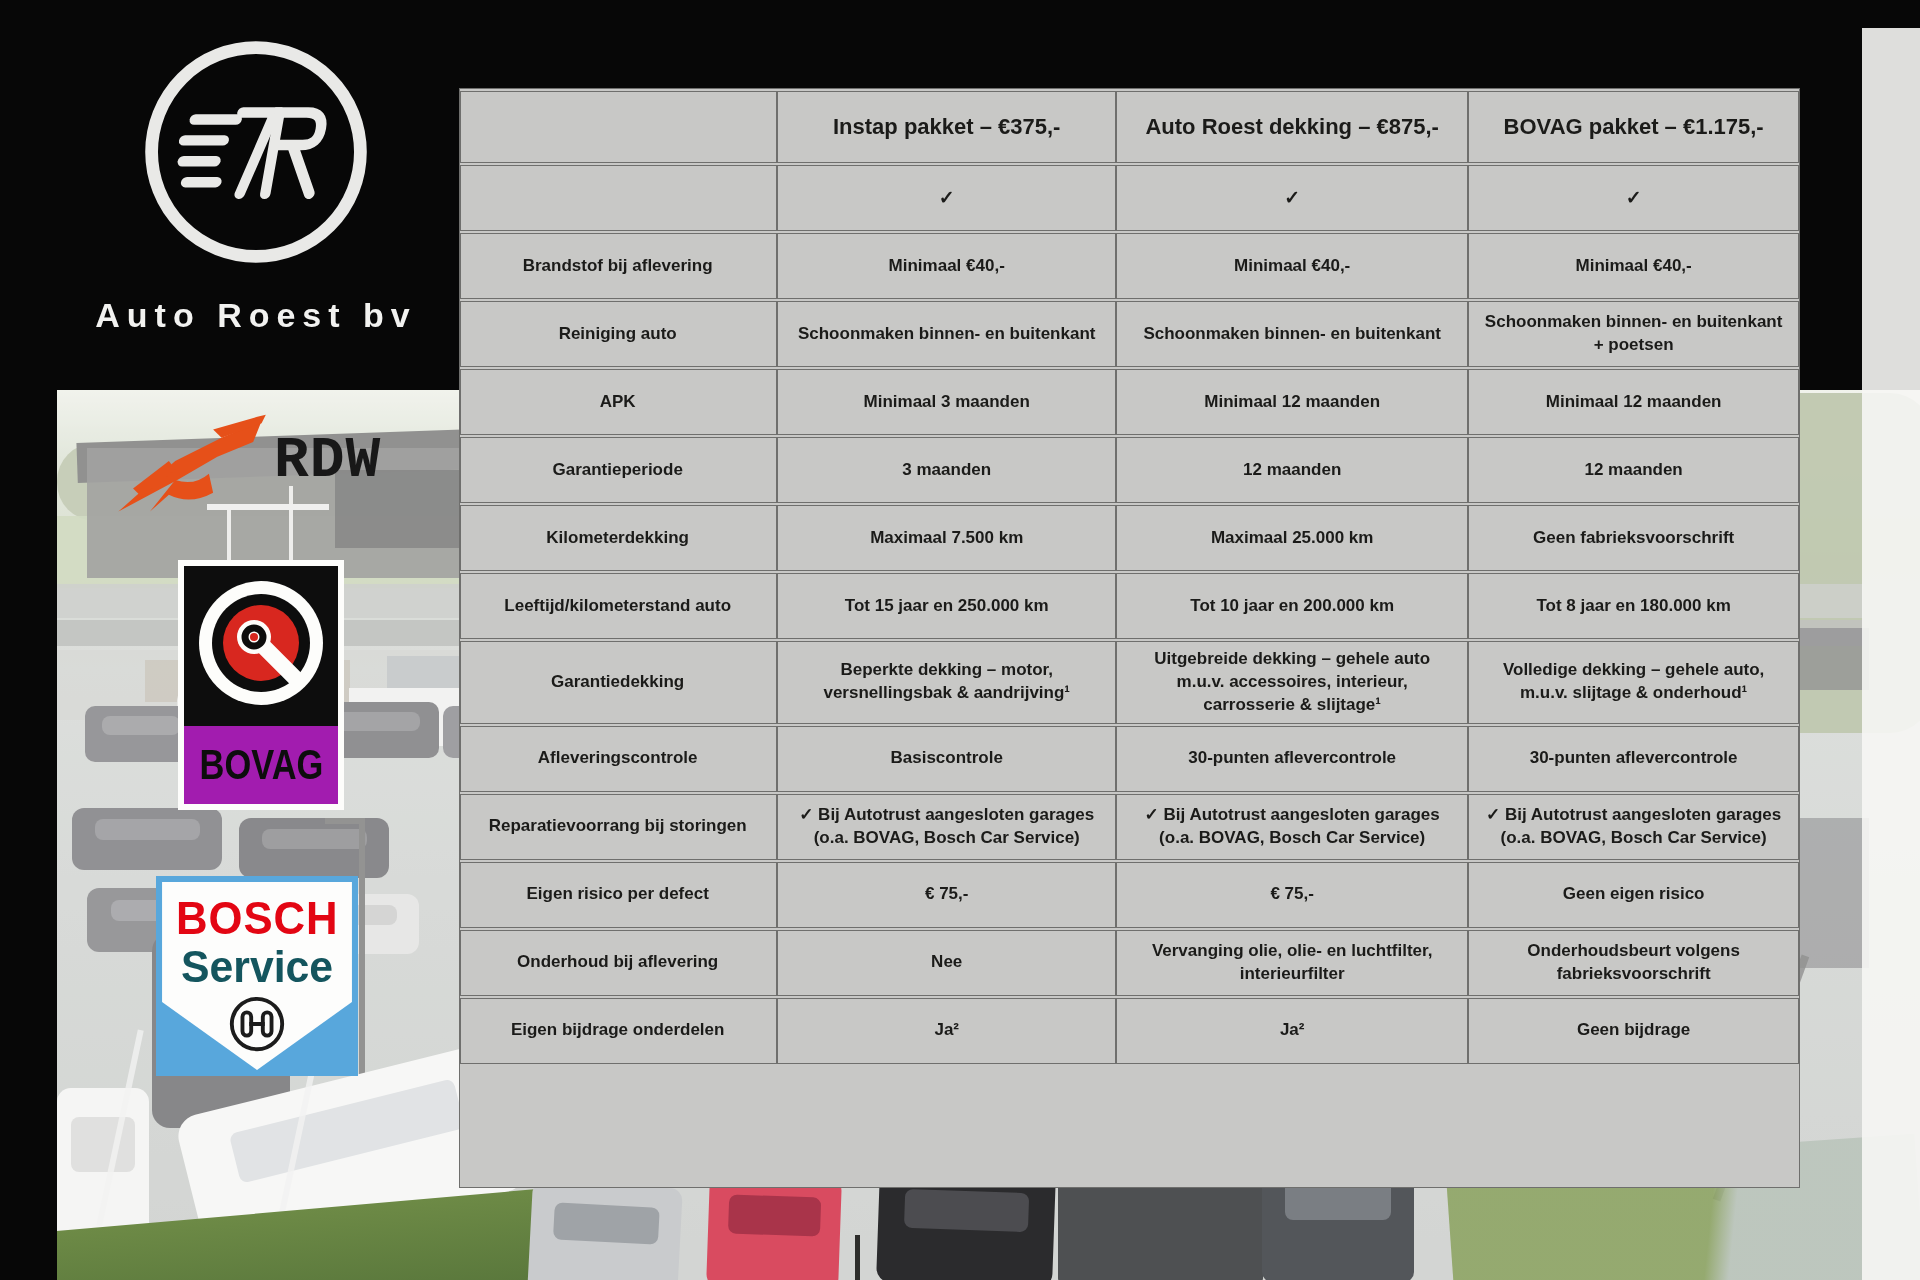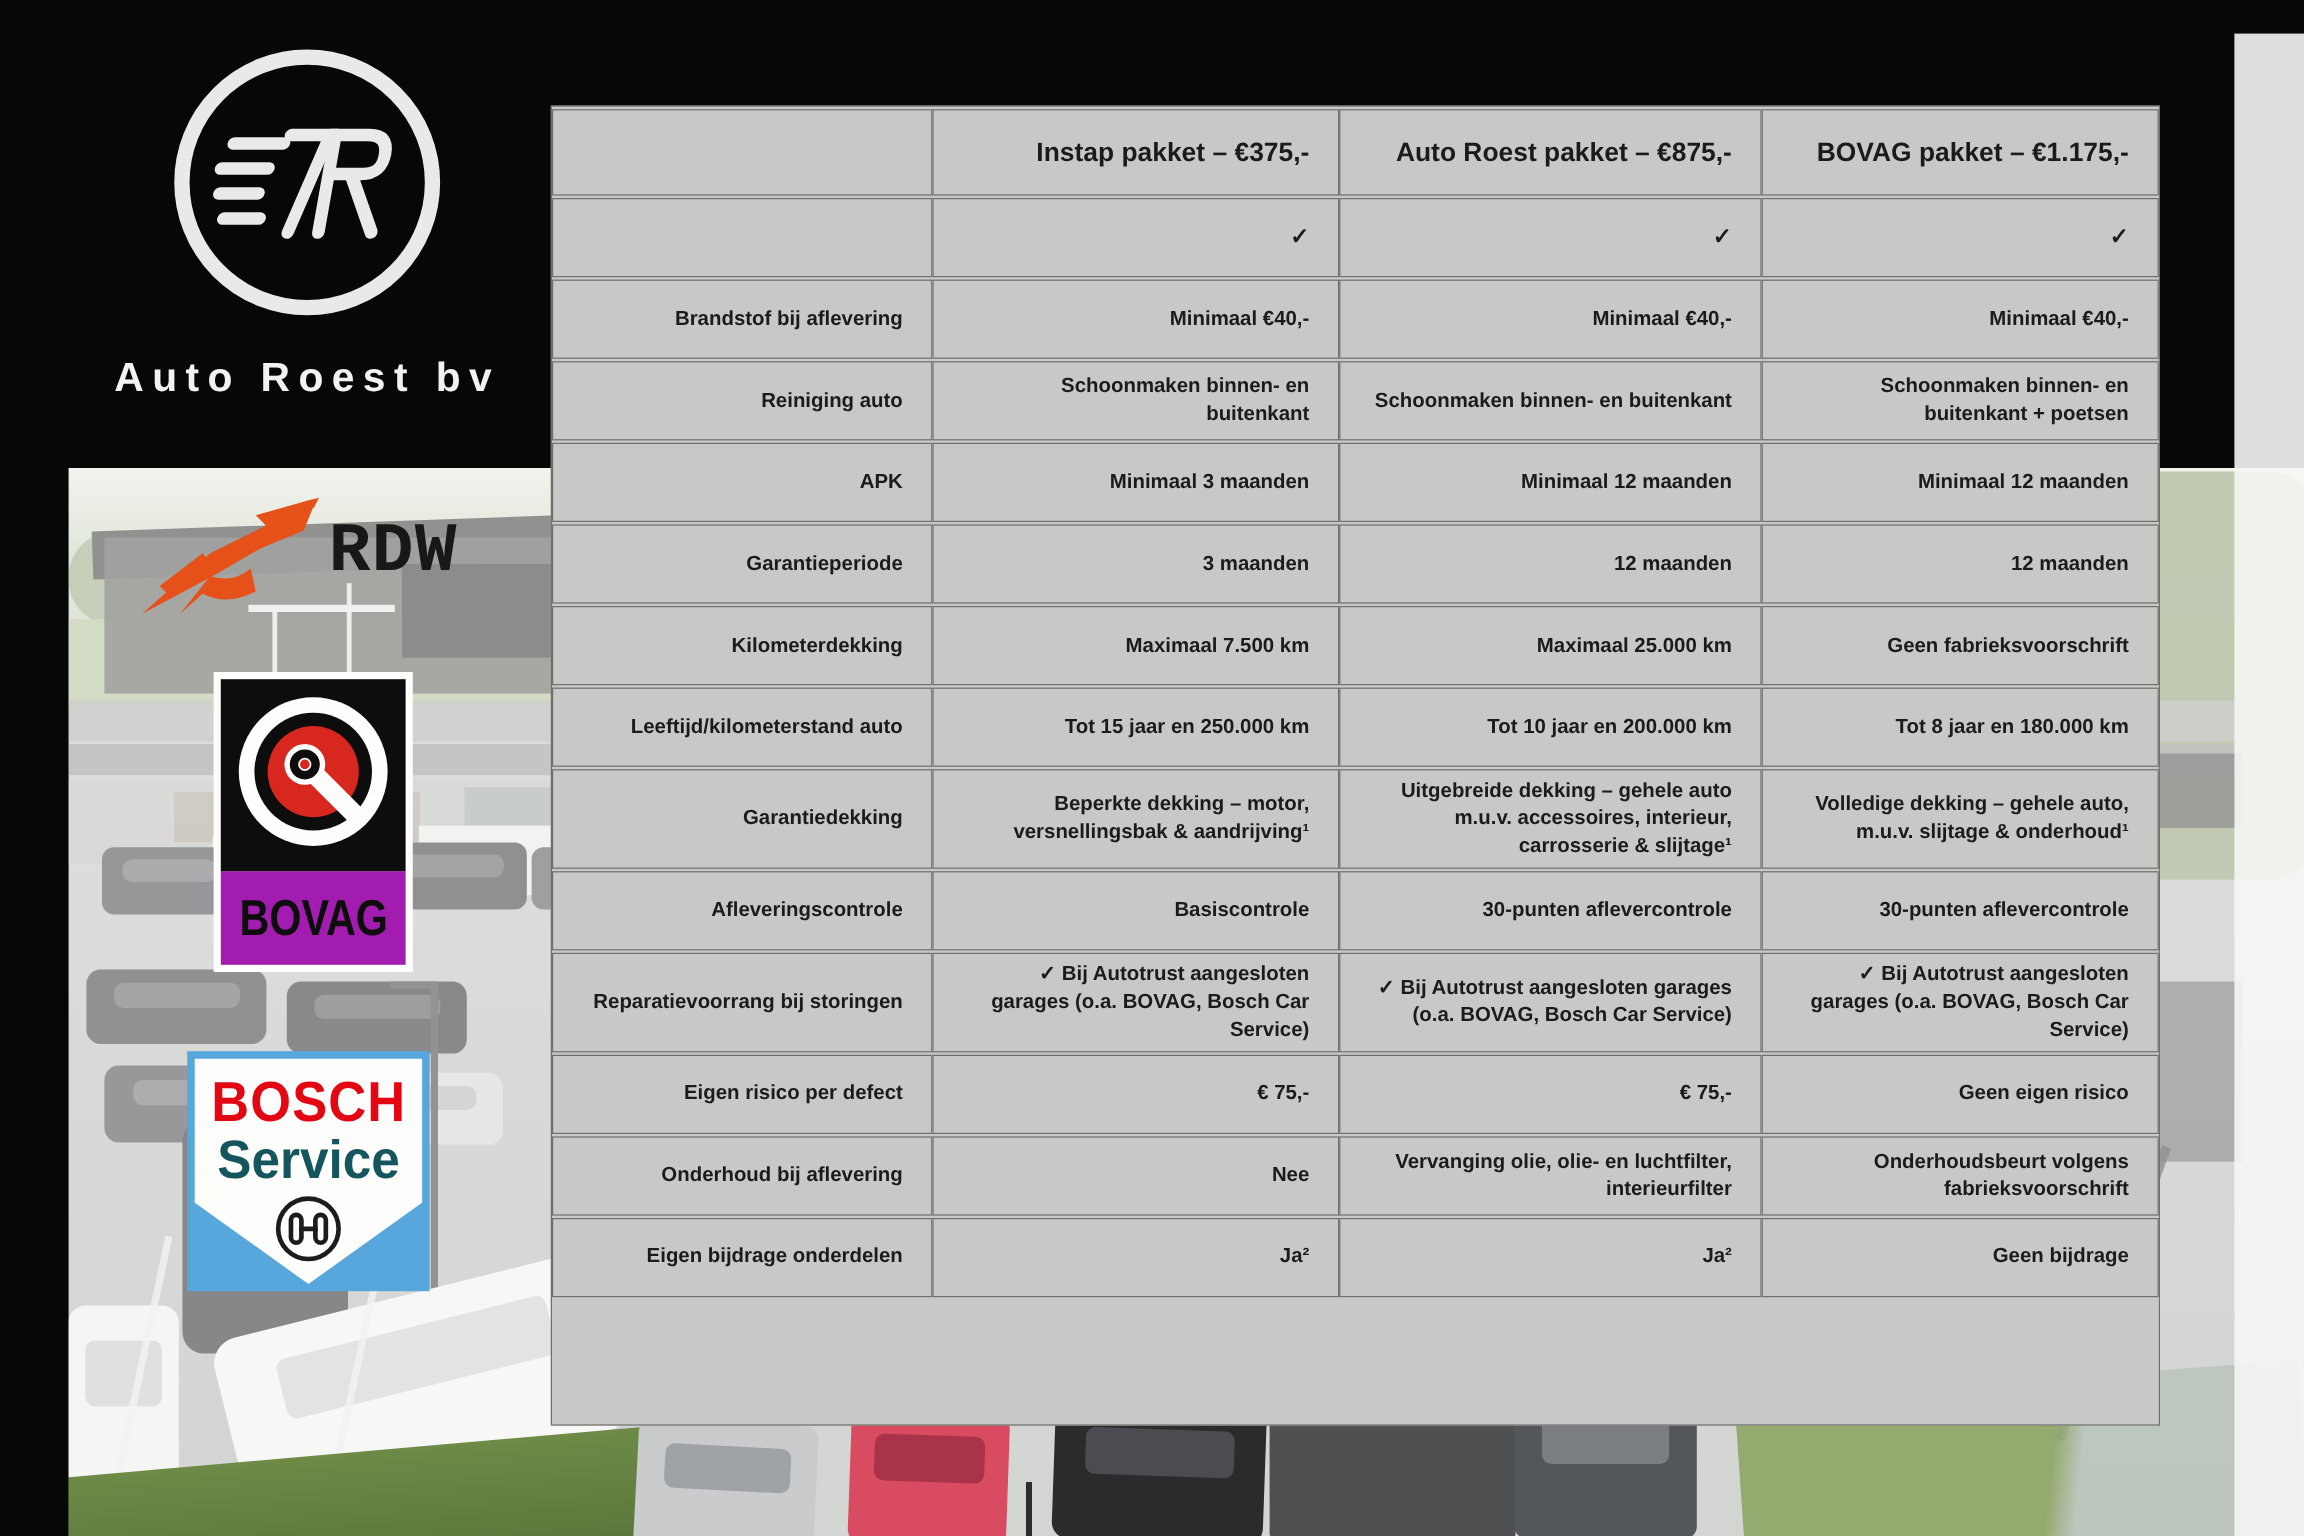--- a/index.html
+++ b/index.html
@@ -44,21 +44,21 @@
     display:flex;flex-direction:column;align-items:center;}
   .bosch-shield .b1{margin-top:14px;color:#e30613;font-weight:bold;font-size:47px;letter-spacing:1px;transform:scaleX(.93);}
   .bosch-shield .b2{margin-top:-4px;color:#14555e;font-weight:bold;font-size:45px;transform:scaleX(.95);}
   .bosch-shield svg{margin-top:0px;width:62px;height:62px;}
   
   .tblwrap{position:absolute;left:459px;top:88px;width:1341px;min-height:1100px;background:var(--table-bg);
            border:1px solid var(--table-border);box-sizing:border-box;}
   table.pkg{width:100%;border-collapse:separate;border-spacing:0 2px;background:var(--table-bg);
             color:var(--table-text);font-weight:bold;font-size:17px;line-height:1.35;}
   table.pkg th,table.pkg td{border:1px solid var(--table-border);background:var(--table-bg);
-            vertical-align:middle;text-align:right;padding:6px 24px;height:66px;box-sizing:border-box;}
+            vertical-align:middle;text-align:center;padding:6px 12px;height:66px;box-sizing:border-box;}
   table.pkg thead th{font-size:22px;height:72px;}
   table.pkg .chk{font-size:19px;}
   table.pkg th.rl{padding-left:10px;}
 </style>
 </head>
 <body>
 
 <div class="screen">
 
   <div class="photo" id="photo">
@@ -210,21 +210,21 @@
         <colgroup>
           <col style="width: 23.7%;">
           <col style="width: 25.3%;">
           <col style="width: 26.3%;">
           <col style="width: 24.7%;">
         </colgroup>
         <thead>
           <tr>
             <th></th>
             <th>Instap pakket – €375,-</th>
-            <th>Auto Roest pakket – €875,-</th>
+            <th>Auto Roest dekking – €875,-</th>
             <th>BOVAG pakket – €1.175,-</th>
           </tr>
         </thead>
         <tbody>
           <tr>
             <th class="rl"></th>
             <td class="chk">✓</td>
             <td class="chk">✓</td>
             <td class="chk">✓</td>
           </tr>

